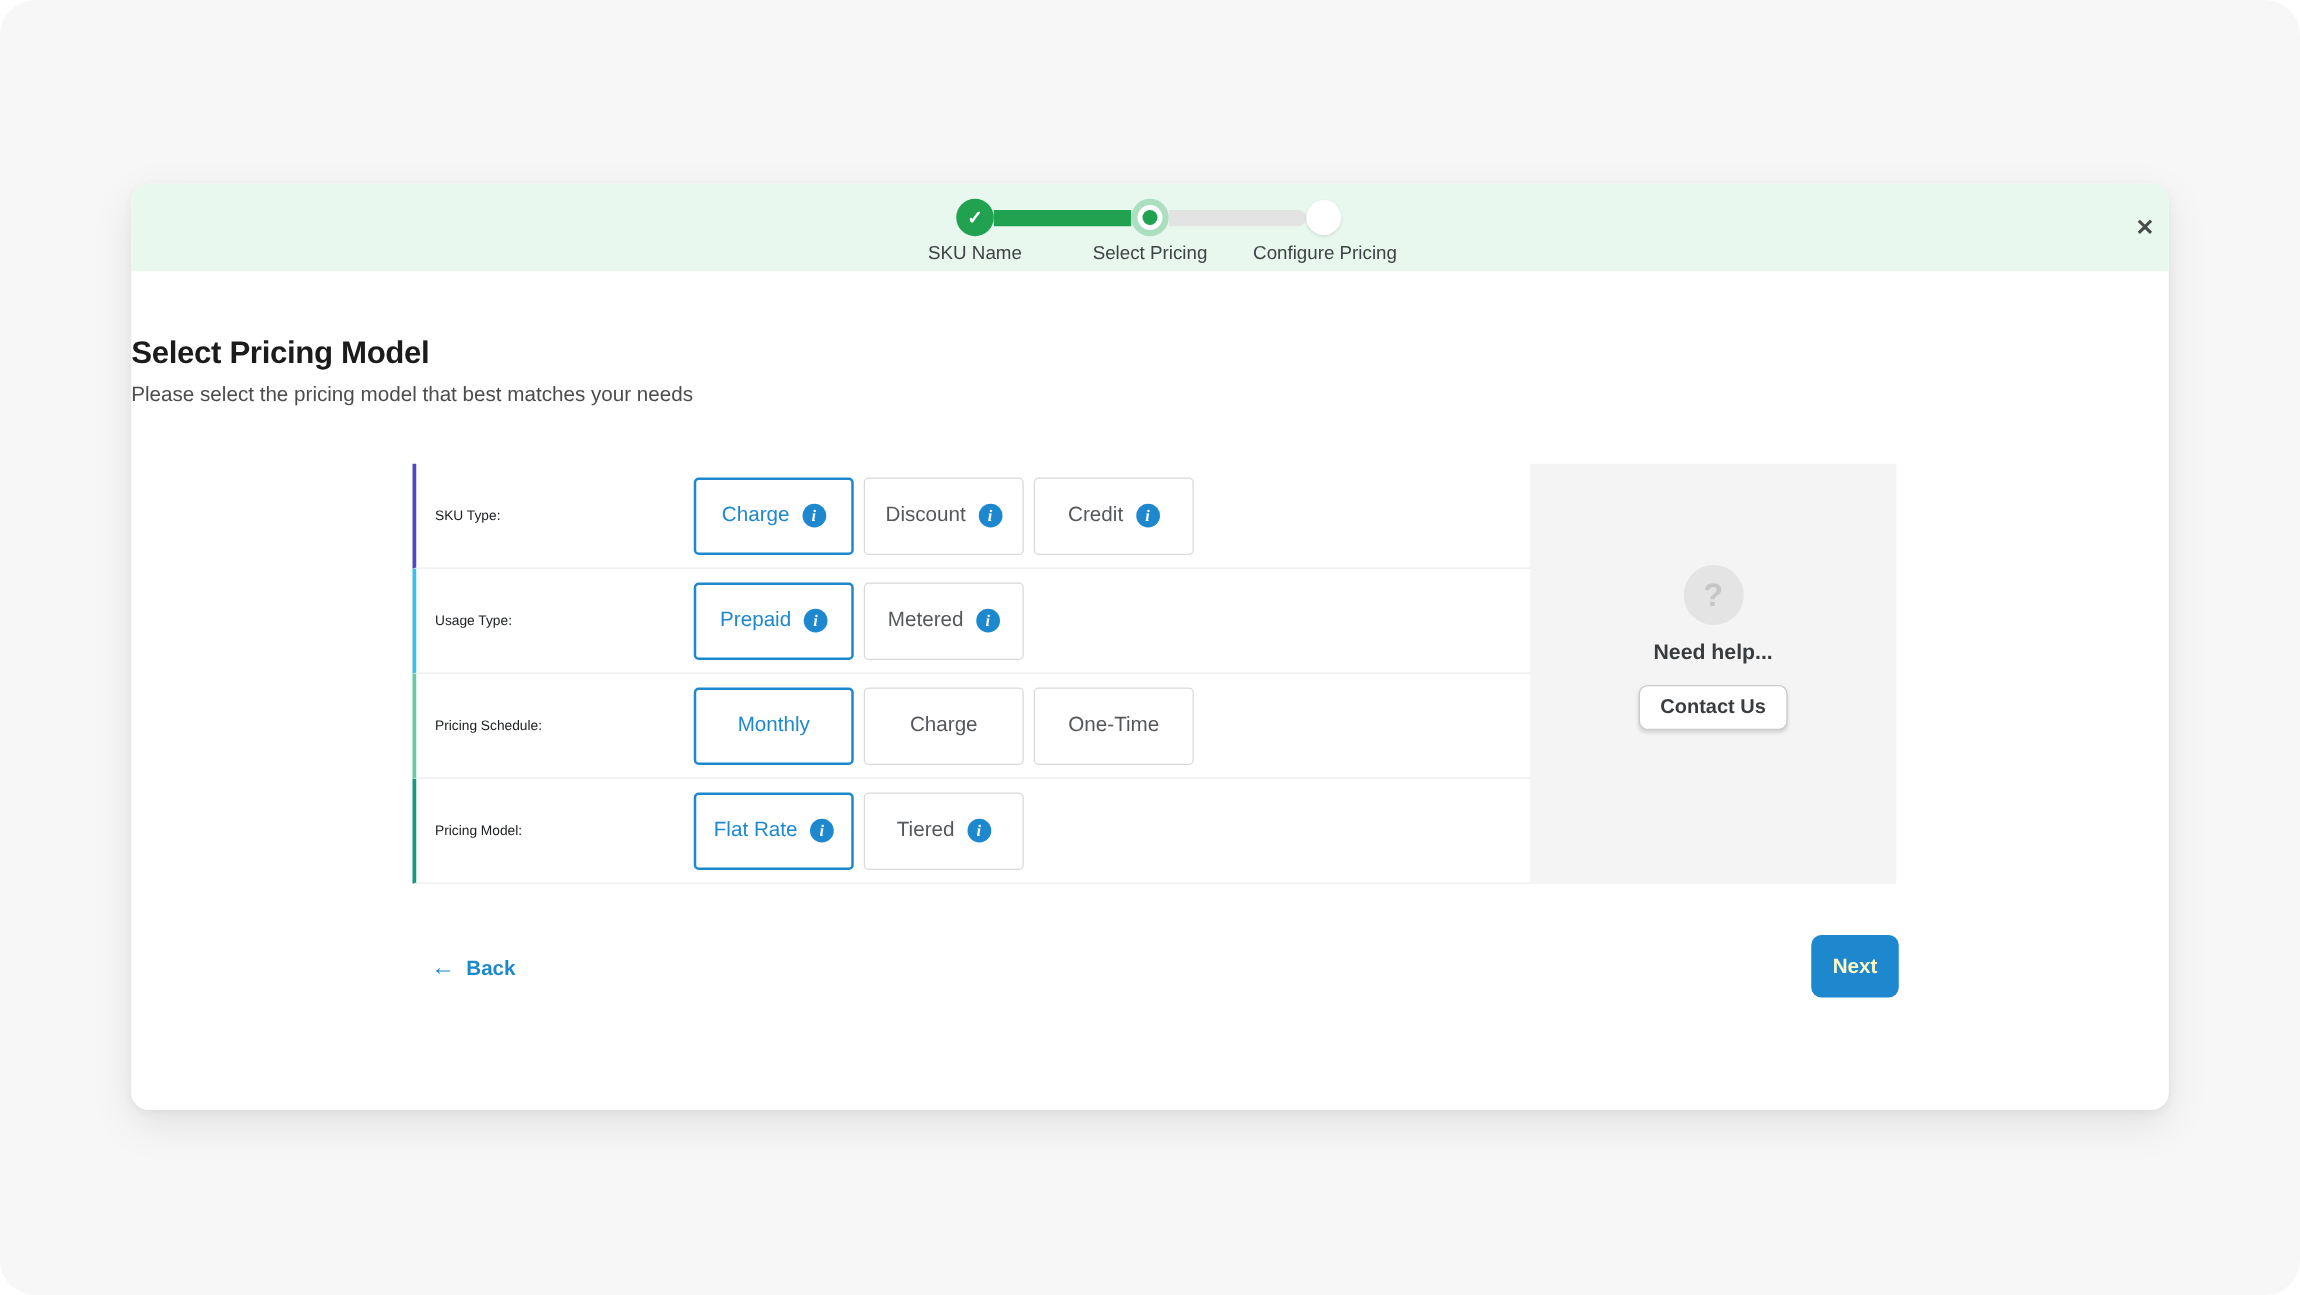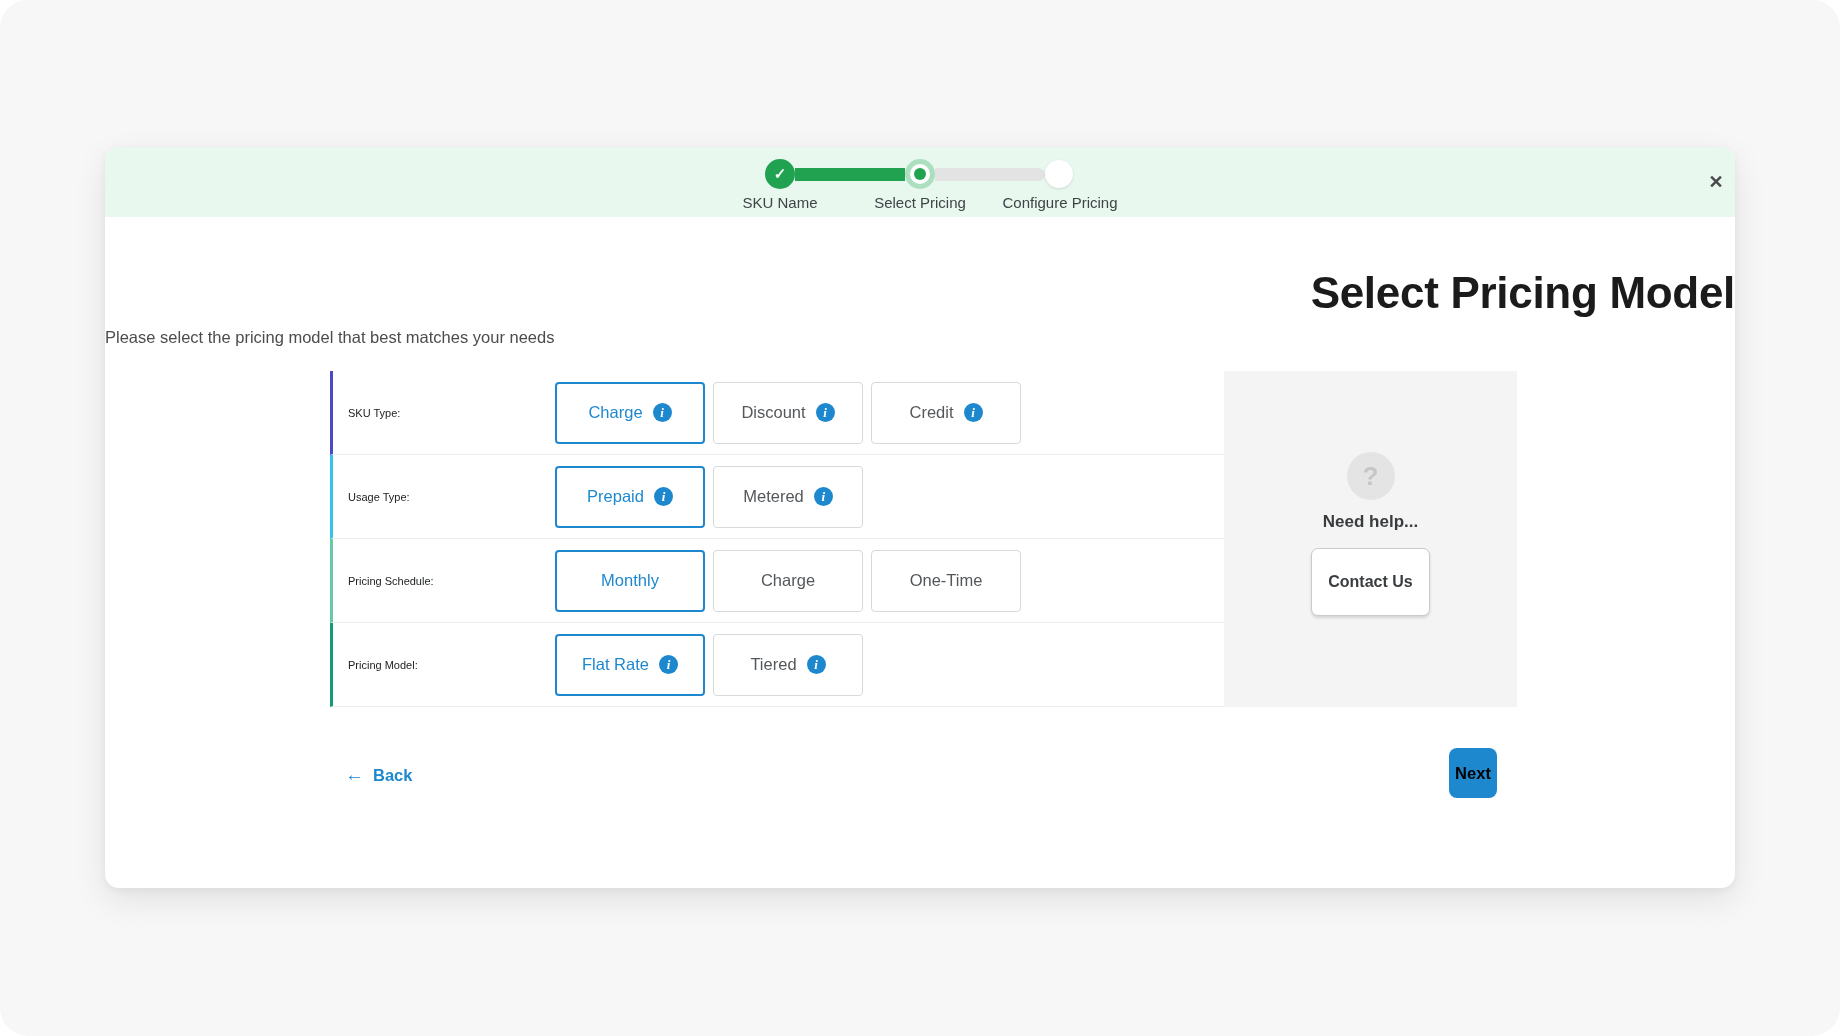--- a/index.html
+++ b/index.html
@@ -31,56 +31,56 @@
   .step-circle.current { background:#fff; border:5px solid #ACDFC0; }
   .step-circle.current .dot { width:12px; height:12px; border-radius:50%; background:#21A251; }
   .step-circle.todo { width:28px; height:28px; background:#fff; box-shadow:0 1px 3px rgba(0,0,0,0.12); }
   .bar { height:13px; width:110px; flex:0 0 auto; }
   .bar.done { background:#21A251; }
   .bar.todo { background:#E3E3E3; border-radius:0 7px 7px 0; }
   .labels { position:relative; height:20px; margin-top:5px; }
   .slabel { position:absolute; transform:translateX(-50%); white-space:nowrap;
     font-size:15px; color:#3F4346; }
   
-  .page-title { margin-top:51px; text-align:right; font-size:44px; font-weight:700;
+  .page-title { margin-top:51px; text-align:left; font-size:25px; font-weight:700;
     color:#1B1B1B; letter-spacing:-0.3px; }
   .page-subtitle { margin-top:10px; font-size:16.5px; color:#4C4C4C; }
   
   .form-area { position:absolute; left:225px; top:224px; width:894px; }
   .form-row { display:flex; align-items:center; height:84px;
     border-left:3px solid #ccc; border-bottom:1px solid #ECECEC; padding-left:15px; }
   .row-label { width:207px; font-size:11px; color:#202325; flex:0 0 auto; }
   .opts { display:flex; gap:8px; }
-  .opt { width:150px; height:62px; background:#fff; border:1px solid #D9D9D9; border-radius:4px;
+  .opt { width:128px; height:62px; background:#fff; border:1px solid #D9D9D9; border-radius:4px;
     display:flex; align-items:center; justify-content:center; gap:10px;
     font-family:"Liberation Sans", sans-serif; font-size:16.5px; color:#55585B; cursor:pointer; }
   .opt.selected { border:2px solid #1E88CF; color:#1E88CF; }
   .info-icon { width:19px; height:19px; border-radius:50%; background:#1E88CF; color:#fff;
     font-family:"Liberation Serif", serif; font-weight:bold; font-style:italic;
     font-size:13px; line-height:19px; text-align:center; flex:0 0 auto; }
   
   .help-panel { position:absolute; left:1119px; top:224px; width:293px; height:336px;
     background:#F4F4F4; text-align:center; }
   .q-circle { width:48px; height:48px; border-radius:50%; background:#E4E4E4;
     color:#C6C6C6; font-size:26px; font-weight:bold; line-height:48px;
     margin:81px auto 0 auto; }
   .help-heading { margin-top:12px; font-size:17px; font-weight:bold; color:#393C3E; }
   .help-body { margin:6px auto 0 auto; width:252px; font-size:14.5px; color:#54575A; line-height:1.35; }
-  .contact-btn { margin-top:16px; padding:24px 16px; background:#fff; border:1px solid #CBCBCB;
+  .contact-btn { margin-top:16px; padding:8px 16px; background:#fff; border:1px solid #CBCBCB;
     border-radius:7px; font-family:"Liberation Sans", sans-serif;
     font-size:16px; font-weight:bold; color:#3A3D3F; cursor:pointer;
     box-shadow:0 2px 3px rgba(0,0,0,0.13); }
   
   .back-link { position:absolute; left:240px; top:617px; display:flex; align-items:center; gap:9px;
     background:none; border:none; cursor:pointer;
     color:#1E88CF; font-family:"Liberation Sans", sans-serif; font-size:16.5px; font-weight:bold; }
   .back-arrow { font-size:19px; font-weight:normal; }
-  .next-btn { position:absolute; left:1344px; top:601px; width:48px; height:50px;
+  .next-btn { position:absolute; left:1344px; top:601px; width:70px; height:50px;
     background:#1E88CF; border:none; border-radius:8px; cursor:pointer;
-    color:#000000; font-family:"Liberation Sans", sans-serif; font-size:16.5px; font-weight:bold; }
+    color:#fef9c3; font-family:"Liberation Sans", sans-serif; font-size:16.5px; font-weight:bold; }
 </style>
 </head>
 <body>
 
 <div class="screen">
   <div class="modal">
 
     <div class="modal-header">
       <div class="stepper">
         <div class="track">

